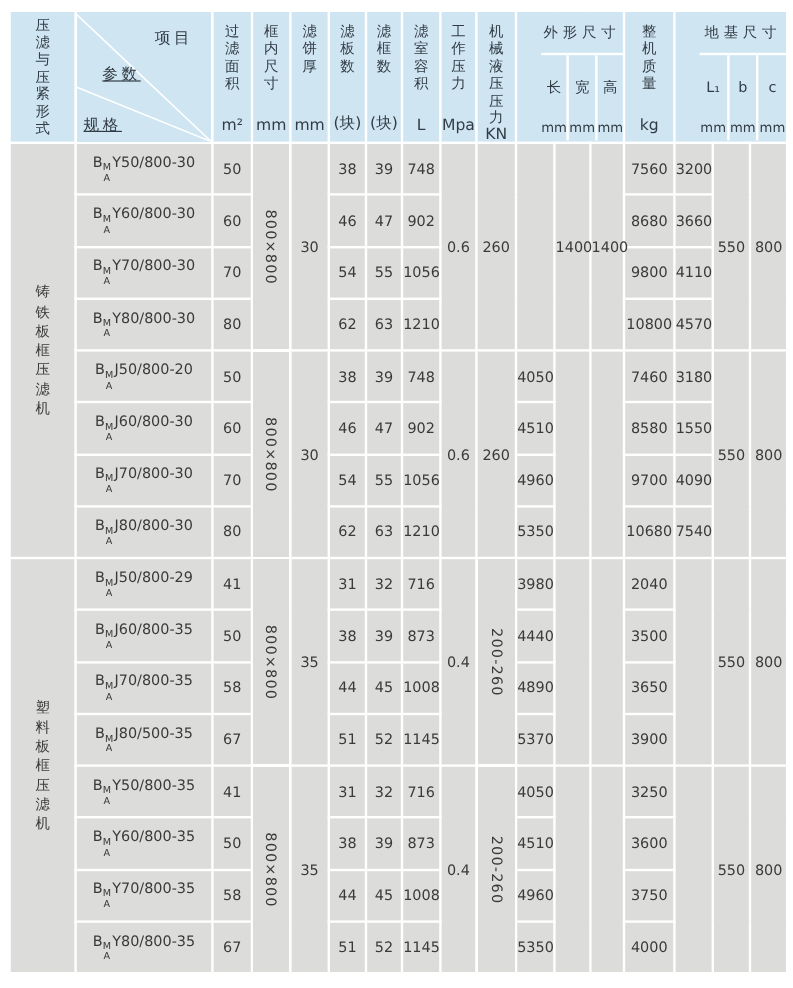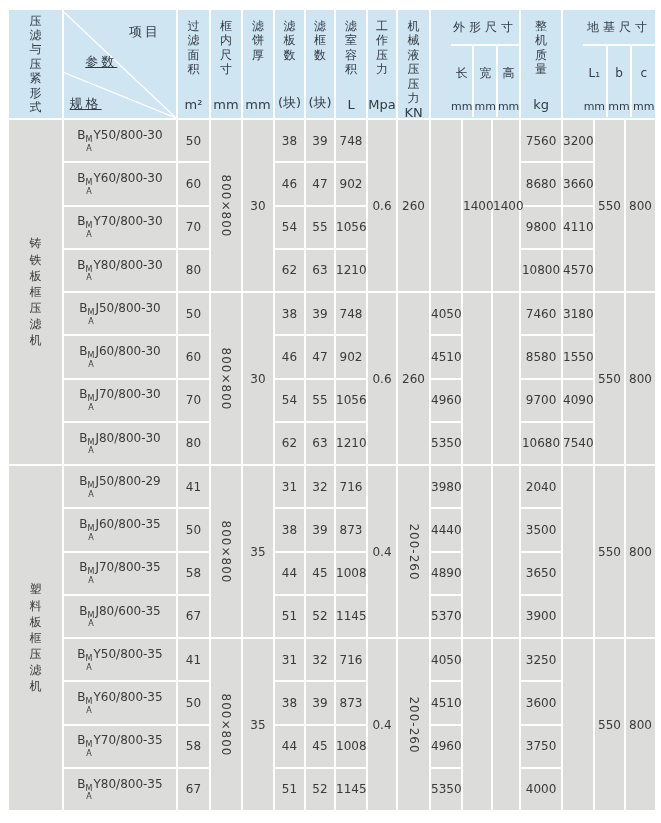--- a/index.html
+++ b/index.html
@@ -305,21 +305,21 @@
           <td>62</td>
           <td>63</td>
           <td>1210</td>
           <td>10800</td>
           <td>4570</td>
         </tr>
         <tr style="height: 43px;">
           <td class="modelcell"><span>B</span><span class="stack">
               <span>M</span>
               <span>A</span>
-            </span><span>J50/800-30</span></td>
+            </span><span>J50/800-20</span></td>
           <td>50</td>
           <td rowspan="4" class="vrotcell">
             <div class="rot90">800×800</div>
           </td>
           <td rowspan="4">30</td>
           <td>38</td>
           <td>39</td>
           <td>748</td>
           <td rowspan="4">0.6</td>
           <td rowspan="4">260</td>
@@ -427,21 +427,21 @@
           <td>44</td>
           <td>45</td>
           <td>1008</td>
           <td>4890</td>
           <td>3650</td>
         </tr>
         <tr style="height: 43px;">
           <td class="modelcell"><span>B</span><span class="stack">
               <span>M</span>
               <span>A</span>
-            </span><span>J80/600-35</span></td>
+            </span><span>J80/500-35</span></td>
           <td>67</td>
           <td>51</td>
           <td>52</td>
           <td>1145</td>
           <td>5370</td>
           <td>3900</td>
         </tr>
         <tr style="height: 43px;">
           <td class="modelcell"><span>B</span><span class="stack">
               <span>M</span>

